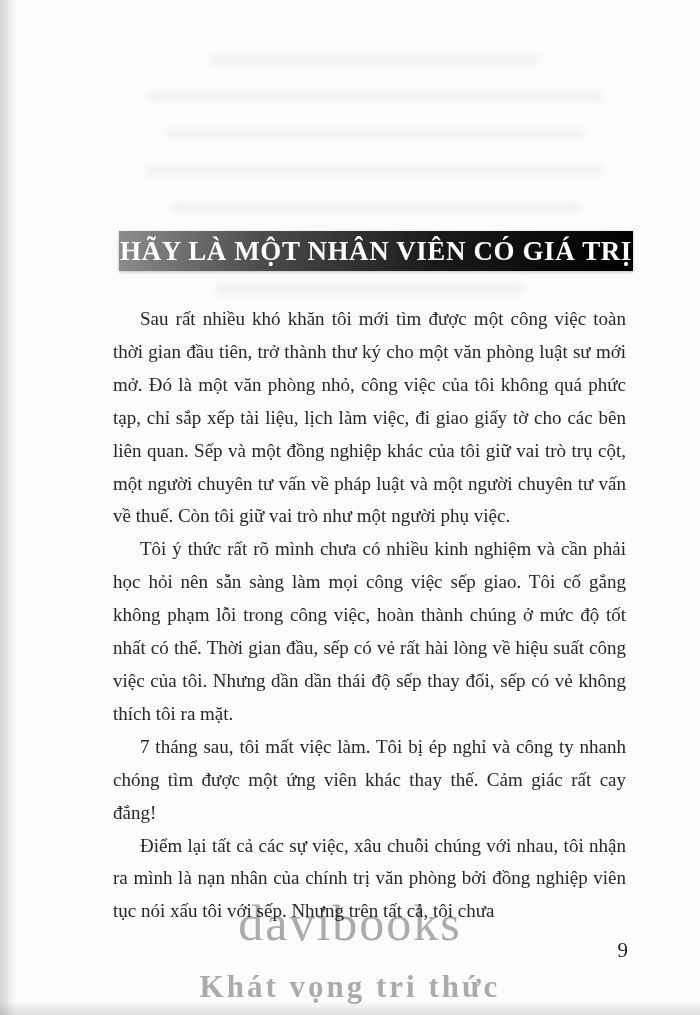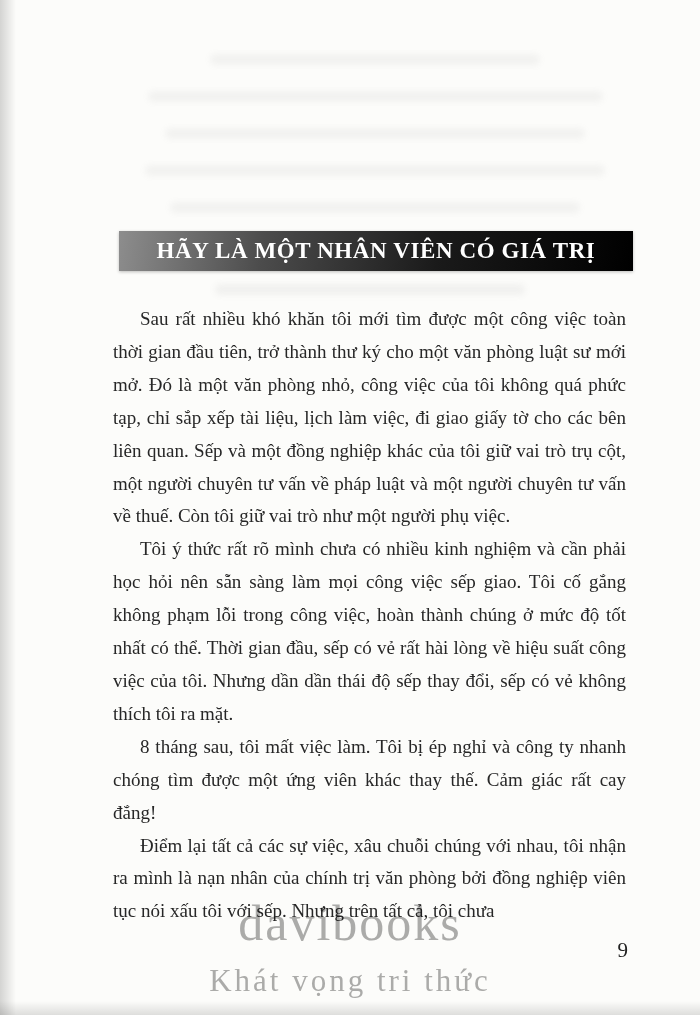--- a/index.html
+++ b/index.html
@@ -69,21 +69,21 @@
     height: 40px;
     background: linear-gradient(98deg, #8d8d8d 0%, #4c4c4c 28%, #1a1a1a 62%, #000000 100%);
     display: flex;
     align-items: center;
     justify-content: center;
     box-shadow: 0 1px 3px rgba(0,0,0,0.25);
   }
   .chapter-title {
     color: #ffffff;
     font-weight: bold;
-    font-size: 23px;
+    font-size: 27px;
     letter-spacing: 0.6px;
     white-space: nowrap;
   }
 
   .body-text {
     position: absolute;
     left: 113px;
     top: 303px;
     width: 513px;
     font-size: 19px;
@@ -109,21 +109,22 @@
   }
   .wm-brand {
     font-size: 50px;
     line-height: 78px;
     letter-spacing: 2px;
   }
   .wm-tagline {
     font-size: 31px;
     line-height: 34px;
     letter-spacing: 3px;
-    margin-top: 2px;
+    margin-top: 8px;
+    font-weight: bold;
   }
 
   .page-number {
     position: absolute;
     right: 72px;
     top: 938px;
     font-size: 21px;
     color: #222222;
     z-index: 6;
   }
@@ -142,21 +143,21 @@
   </div>
   <div class="ghost-under-title"></div>
 
   <div class="chapter-header">
     <span class="chapter-title">HÃY LÀ MỘT NHÂN VIÊN CÓ GIÁ TRỊ</span>
   </div>
 
   <div class="body-text">
     <p>Sau rất nhiều khó khăn tôi mới tìm được một công việc toàn thời gian đầu tiên, trở thành thư ký cho một văn phòng luật sư mới mở. Đó là một văn phòng nhỏ, công việc của tôi không quá phức tạp, chỉ sắp xếp tài liệu, lịch làm việc, đi giao giấy tờ cho các bên liên quan. Sếp và một đồng nghiệp khác của tôi giữ vai trò trụ cột, một người chuyên tư vấn về pháp luật và một người chuyên tư vấn về thuế. Còn tôi giữ vai trò như một người phụ việc.</p>
     <p>Tôi ý thức rất rõ mình chưa có nhiều kinh nghiệm và cần phải học hỏi nên sẵn sàng làm mọi công việc sếp giao. Tôi cố gắng không phạm lỗi trong công việc, hoàn thành chúng ở mức độ tốt nhất có thể. Thời gian đầu, sếp có vẻ rất hài lòng về hiệu suất công việc của tôi. Nhưng dần dần thái độ sếp thay đổi, sếp có vẻ không thích tôi ra mặt.</p>
-    <p>8 tháng sau, tôi mất việc làm. Tôi bị ép nghỉ và công ty nhanh chóng tìm được một ứng viên khác thay thế. Cảm giác rất cay đắng!</p>
+    <p>7 tháng sau, tôi mất việc làm. Tôi bị ép nghỉ và công ty nhanh chóng tìm được một ứng viên khác thay thế. Cảm giác rất cay đắng!</p>
     <p>Điểm lại tất cả các sự việc, xâu chuỗi chúng với nhau, tôi nhận ra mình là nạn nhân của chính trị văn phòng bởi đồng nghiệp viên tục nói xấu tôi với sếp. Nhưng trên tất cả, tôi chưa</p>
   </div>
 
   <div class="watermark">
     <div class="wm-brand">davibooks</div>
     <div class="wm-tagline">Khát vọng tri thức</div>
   </div>
 
   <div class="page-number">9</div>
 

